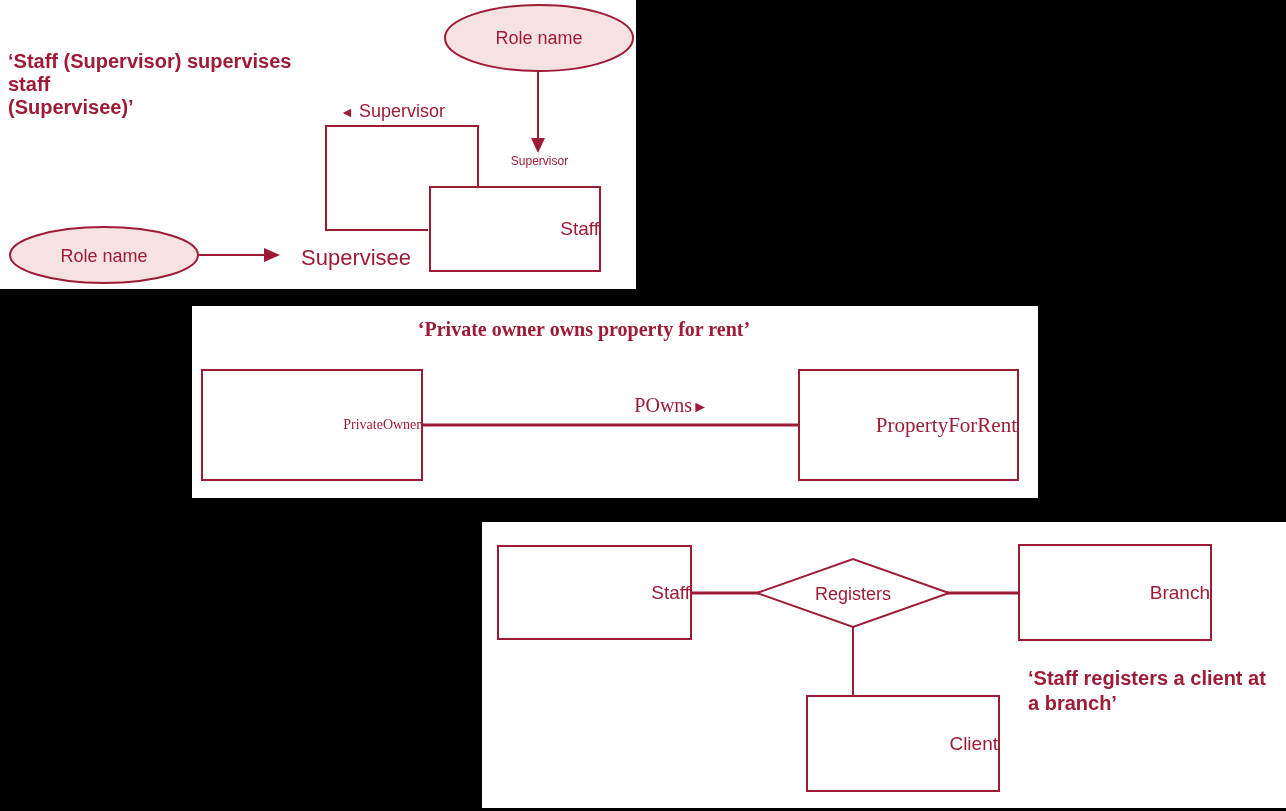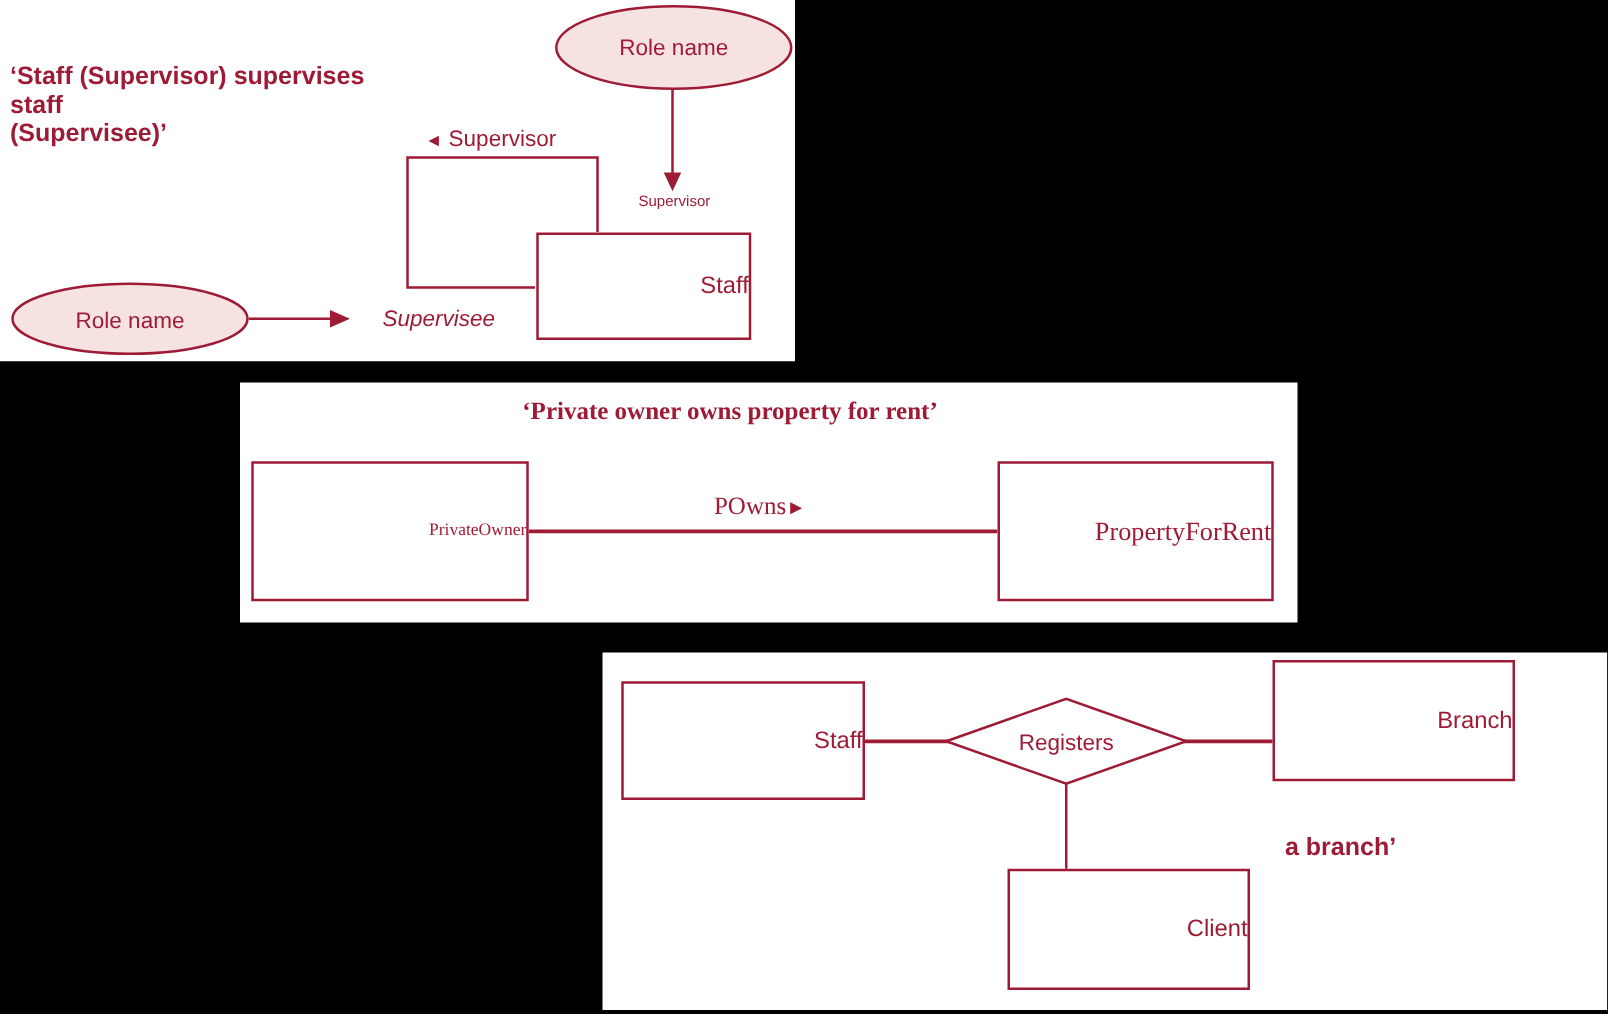--- a/index.html
+++ b/index.html
@@ -79,21 +79,21 @@
     </div>
 
     <div class="label center" style="left:445px; top:28px; width:188px;">Role name</div>
 
     <div class="label center" style="left:10px; top:246px; width:188px;">Role name</div>
 
     <div class="label" style="left:340px; top:101px; font-size:18px;"><span style="font-size:14px;">◄</span>&nbsp;<span>Supervisor</span></div>
 
     <div class="label center" style="left:482px; top:154px; width:115px; font-size:12px;">Supervisor</div>
 
-    <div class="label center" style="left:301px; top:245px; width:100px; font-size:18px;font-style:italic;">Supervisee</div>
+    <div class="label center" style="left:301px; top:245px; width:100px; font-size:22px;">Supervisee</div>
 
     <div class="entity-box" style="left:429px; top:186px; width:172px; height:86px;">
       <span>Staff</span>
     </div>
   </div>
 
   <div class="panel" style="left:192px; top:306px; width:846px; height:192px;font-family:Liberation Serif, serif;">
 
     <svg class="layer" width="846" height="192" viewBox="0 0 846 192">
       <line x1="231" y1="119" x2="606" y2="119" stroke="#9e1b35" stroke-width="3"></line>
@@ -102,44 +102,45 @@
     <div class="caption center" style="left:0; top:12px; width:784px; font-size:20px;">‘Private owner owns property for rent’</div>
 
     <div class="entity-box" style="left:9px; top:63px; width:222px; height:112px; font-size:14px;">
       <span>PrivateOwner</span>
     </div>
 
     <div class="entity-box" style="left:606px; top:63px; width:221px; height:112px; font-size:21px;padding-left:33px;">
       <span>PropertyForRent</span>
     </div>
 
-    <div class="label center" style="left:316px; top:88px; width:200px; font-size:20px;"><span>POwns</span><span style="font-size:16px;">►</span></div>
+    <div class="label center" style="left:316px; top:88px; width:200px; font-size:20px;text-align:right;"><span>POwns</span><span style="font-size:16px;">►</span></div>
   </div>
 
   <div class="panel" style="left:482px; top:522px; width:804px; height:286px;">
 
     <svg class="layer" width="804" height="286" viewBox="0 0 804 286">
       <line x1="210" y1="71" x2="277" y2="71" stroke="#9e1b35" stroke-width="3"></line>
       <line x1="465" y1="71" x2="537" y2="71" stroke="#9e1b35" stroke-width="3"></line>
       <line x1="371" y1="104" x2="371" y2="174" stroke="#9e1b35" stroke-width="2"></line>
       <polygon points="275,71 371,37 467,71 371,105" fill="#ffffff" stroke="#9e1b35" stroke-width="2"></polygon>
     </svg>
 
     <div class="entity-box" style="left:15px; top:23px; width:195px; height:95px;">
       <span>Staff</span>
     </div>
 
-    <div class="entity-box" style="left:536px; top:6px; width:194px; height:97px;">
+    <div class="entity-box" style="left:536px; top:22px; width:194px; height:97px;">
       <span>Branch</span>
     </div>
 
     <div class="entity-box" style="left:276px; top:173px; width:194px; height:97px;margin-left:48px;">
       <span>Client</span>
     </div>
 
     <div class="label center" style="left:281px; top:62px; width:180px; font-size:18px;">Registers</div>
 
     <div class="caption" style="left:546px; top:144px; width:250px; font-size:20px; line-height:25px;">
+      <div>‘Staff registers a client at</div>
       <div>a branch’</div>
     </div>
   </div>
 
 </div>
 
 </body></html>

